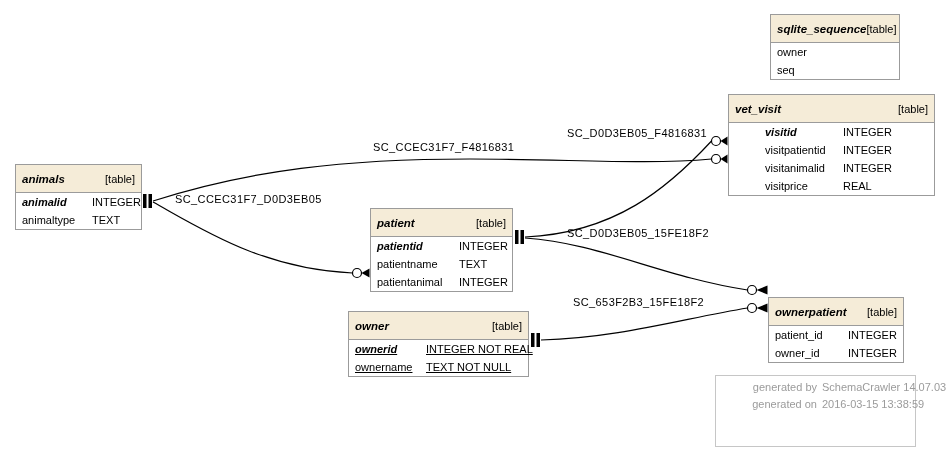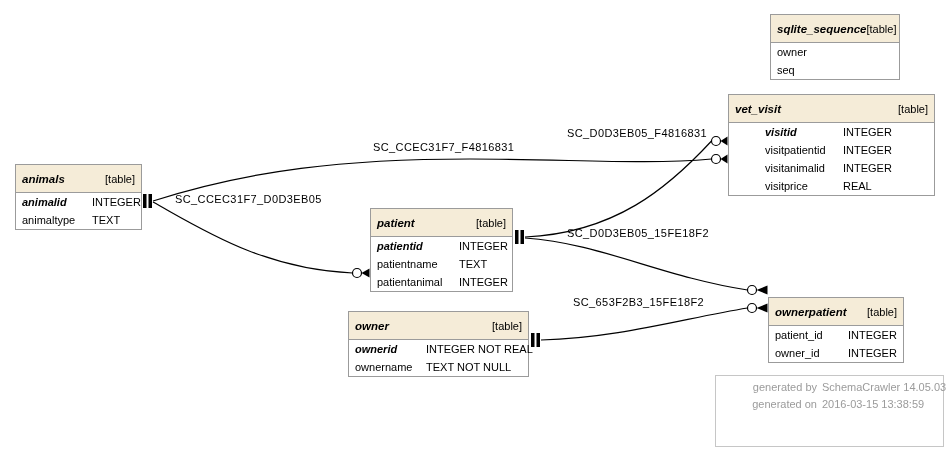--- a/index.html
+++ b/index.html
@@ -28,25 +28,25 @@
   .tbadge{font-size:11px;white-space:nowrap;}
   .trow{
     height:18px;display:grid;align-items:center;
     padding:0 6px;box-sizing:border-box;white-space:nowrap;
   }
   .pk{font-weight:bold;font-style:italic;}
   .t-animals .trow{grid-template-columns:70px 1fr;}
   .t-patient .trow{grid-template-columns:82px 1fr;}
   .t-vet_visit .trow{grid-template-columns:78px 1fr;margin-left:30px;}
   .t-ownerpatient .trow{grid-template-columns:73px 1fr;}
-  .t-owner .trow{grid-template-columns:71px 1fr;}
+  .t-owner .trow{grid-template-columns:71px 1fr;text-decoration:underline;}
   .t-sqlite_sequence .trow{grid-template-columns:1fr;}
 
   .infobox{
-    position:absolute;z-index:2;left:715px;top:375px;width:229px;height:72px;
+    position:absolute;z-index:2;left:715px;top:375px;width:201px;height:72px;
     border:1px solid #c6c6c6;box-sizing:border-box;background:#ffffff;
     color:#9b9b9b;font-size:11px;padding-top:2px;
   }
   .inforow{height:17px;display:grid;grid-template-columns:95px 1fr;column-gap:5px;align-items:center;padding:0 6px;white-space:nowrap;}
   .infolabel{text-align:right;}
   .infovalue{text-align:left;}
 </style>
 </head>
 <body>
 
@@ -199,21 +199,21 @@
     </div>
     <div class="trow">
       <span>ownername</span>
       <span>TEXT NOT NULL</span>
     </div>
   </div>
 
   <div class="infobox">
     <div class="inforow">
       <span class="infolabel">generated by</span>
-      <span class="infovalue">SchemaCrawler 14.05.03</span>
+      <span class="infovalue">SchemaCrawler 14.07.03</span>
     </div>
     <div class="inforow">
       <span class="infolabel">generated on</span>
       <span class="infovalue">2016-03-15 13:38:59</span>
     </div>
   </div>
 
 </div>
 
 </body></html>

